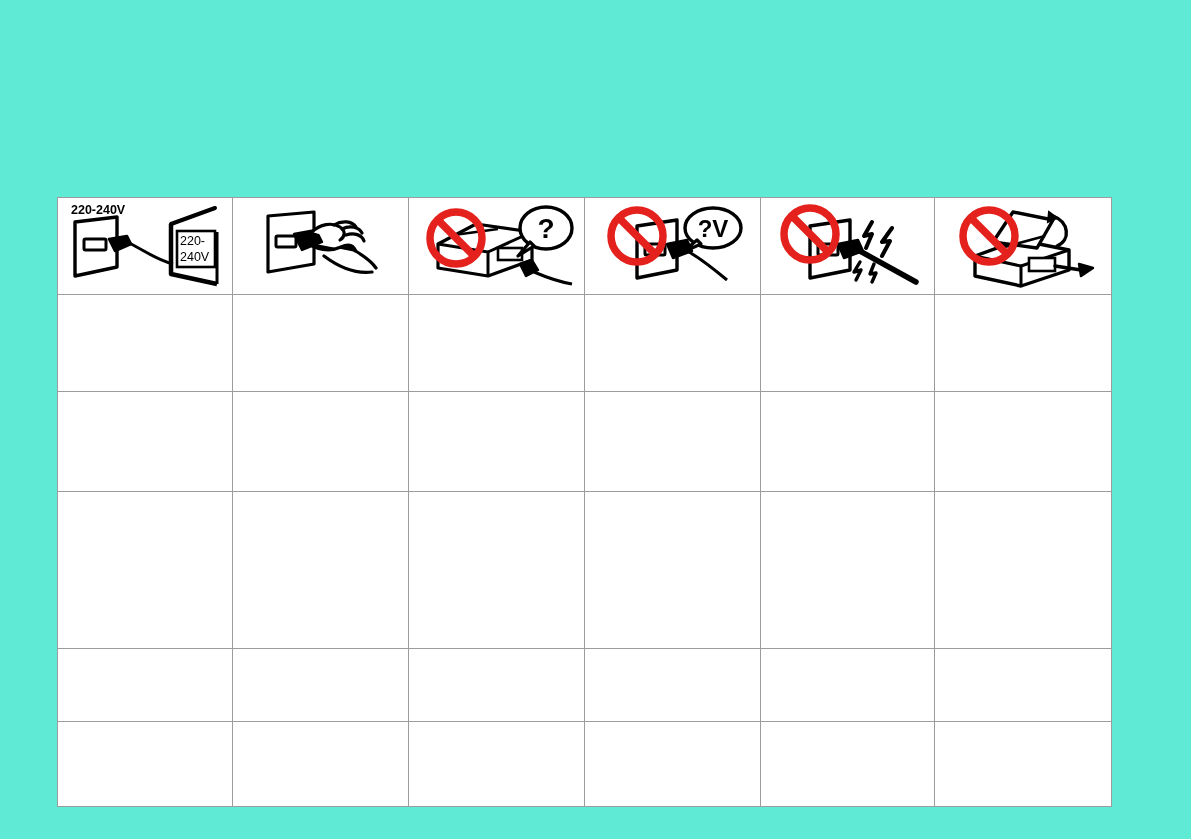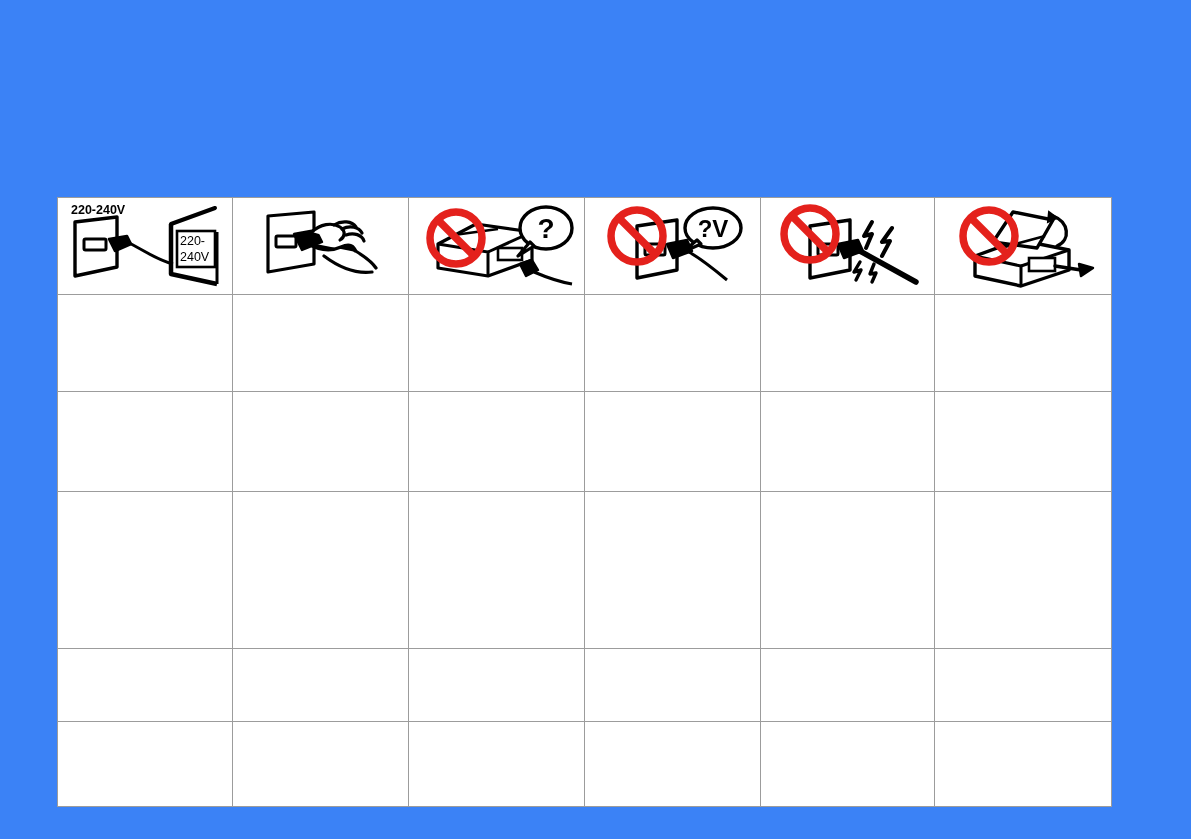--- a/index.html
+++ b/index.html
@@ -13,21 +13,21 @@
     font-family: "Liberation Sans", sans-serif;
     overflow: hidden;
     position: relative;
   }
 
   #page {
     position: absolute;
     left: 0; top: 0;
     width: 1191px;
     height: 839px;
-    background: #3b82f6;
+    background: #5eead4;
   }
 
   #safety-table {
     position: absolute;
     left: 57px;
     top: 197px;
     width: 1054px;
     border-collapse: collapse;
     table-layout: fixed;
   }

